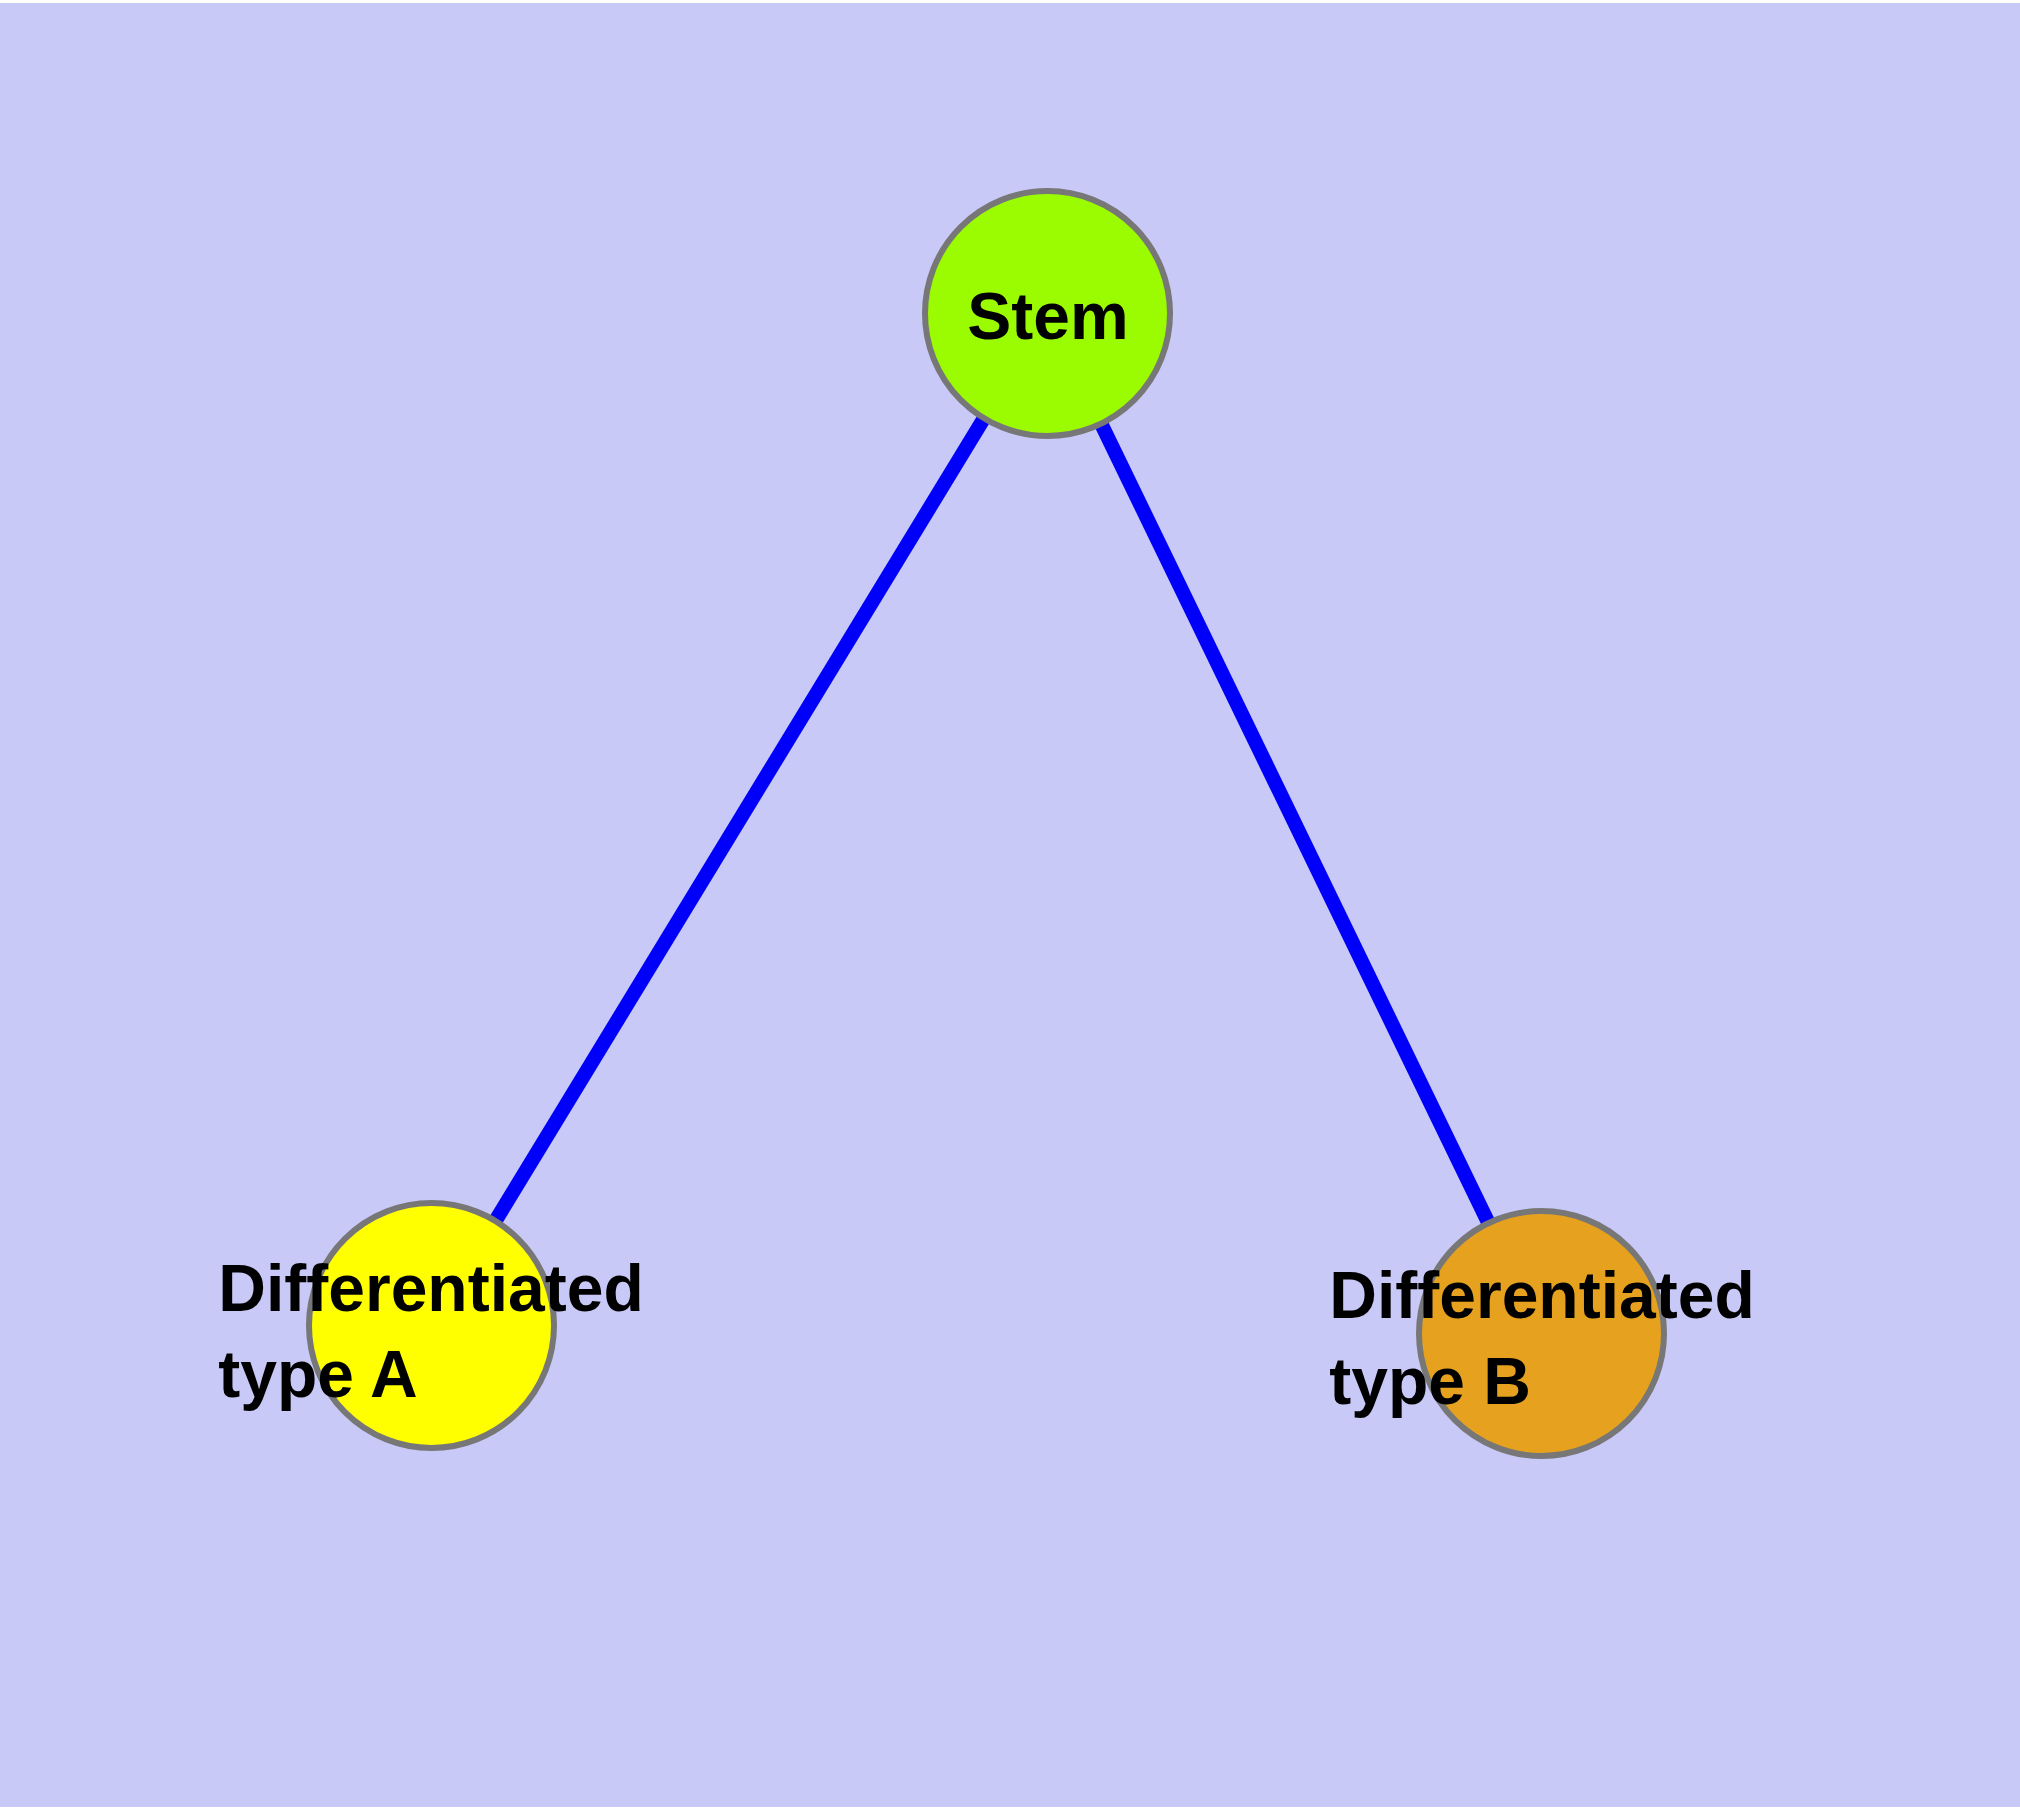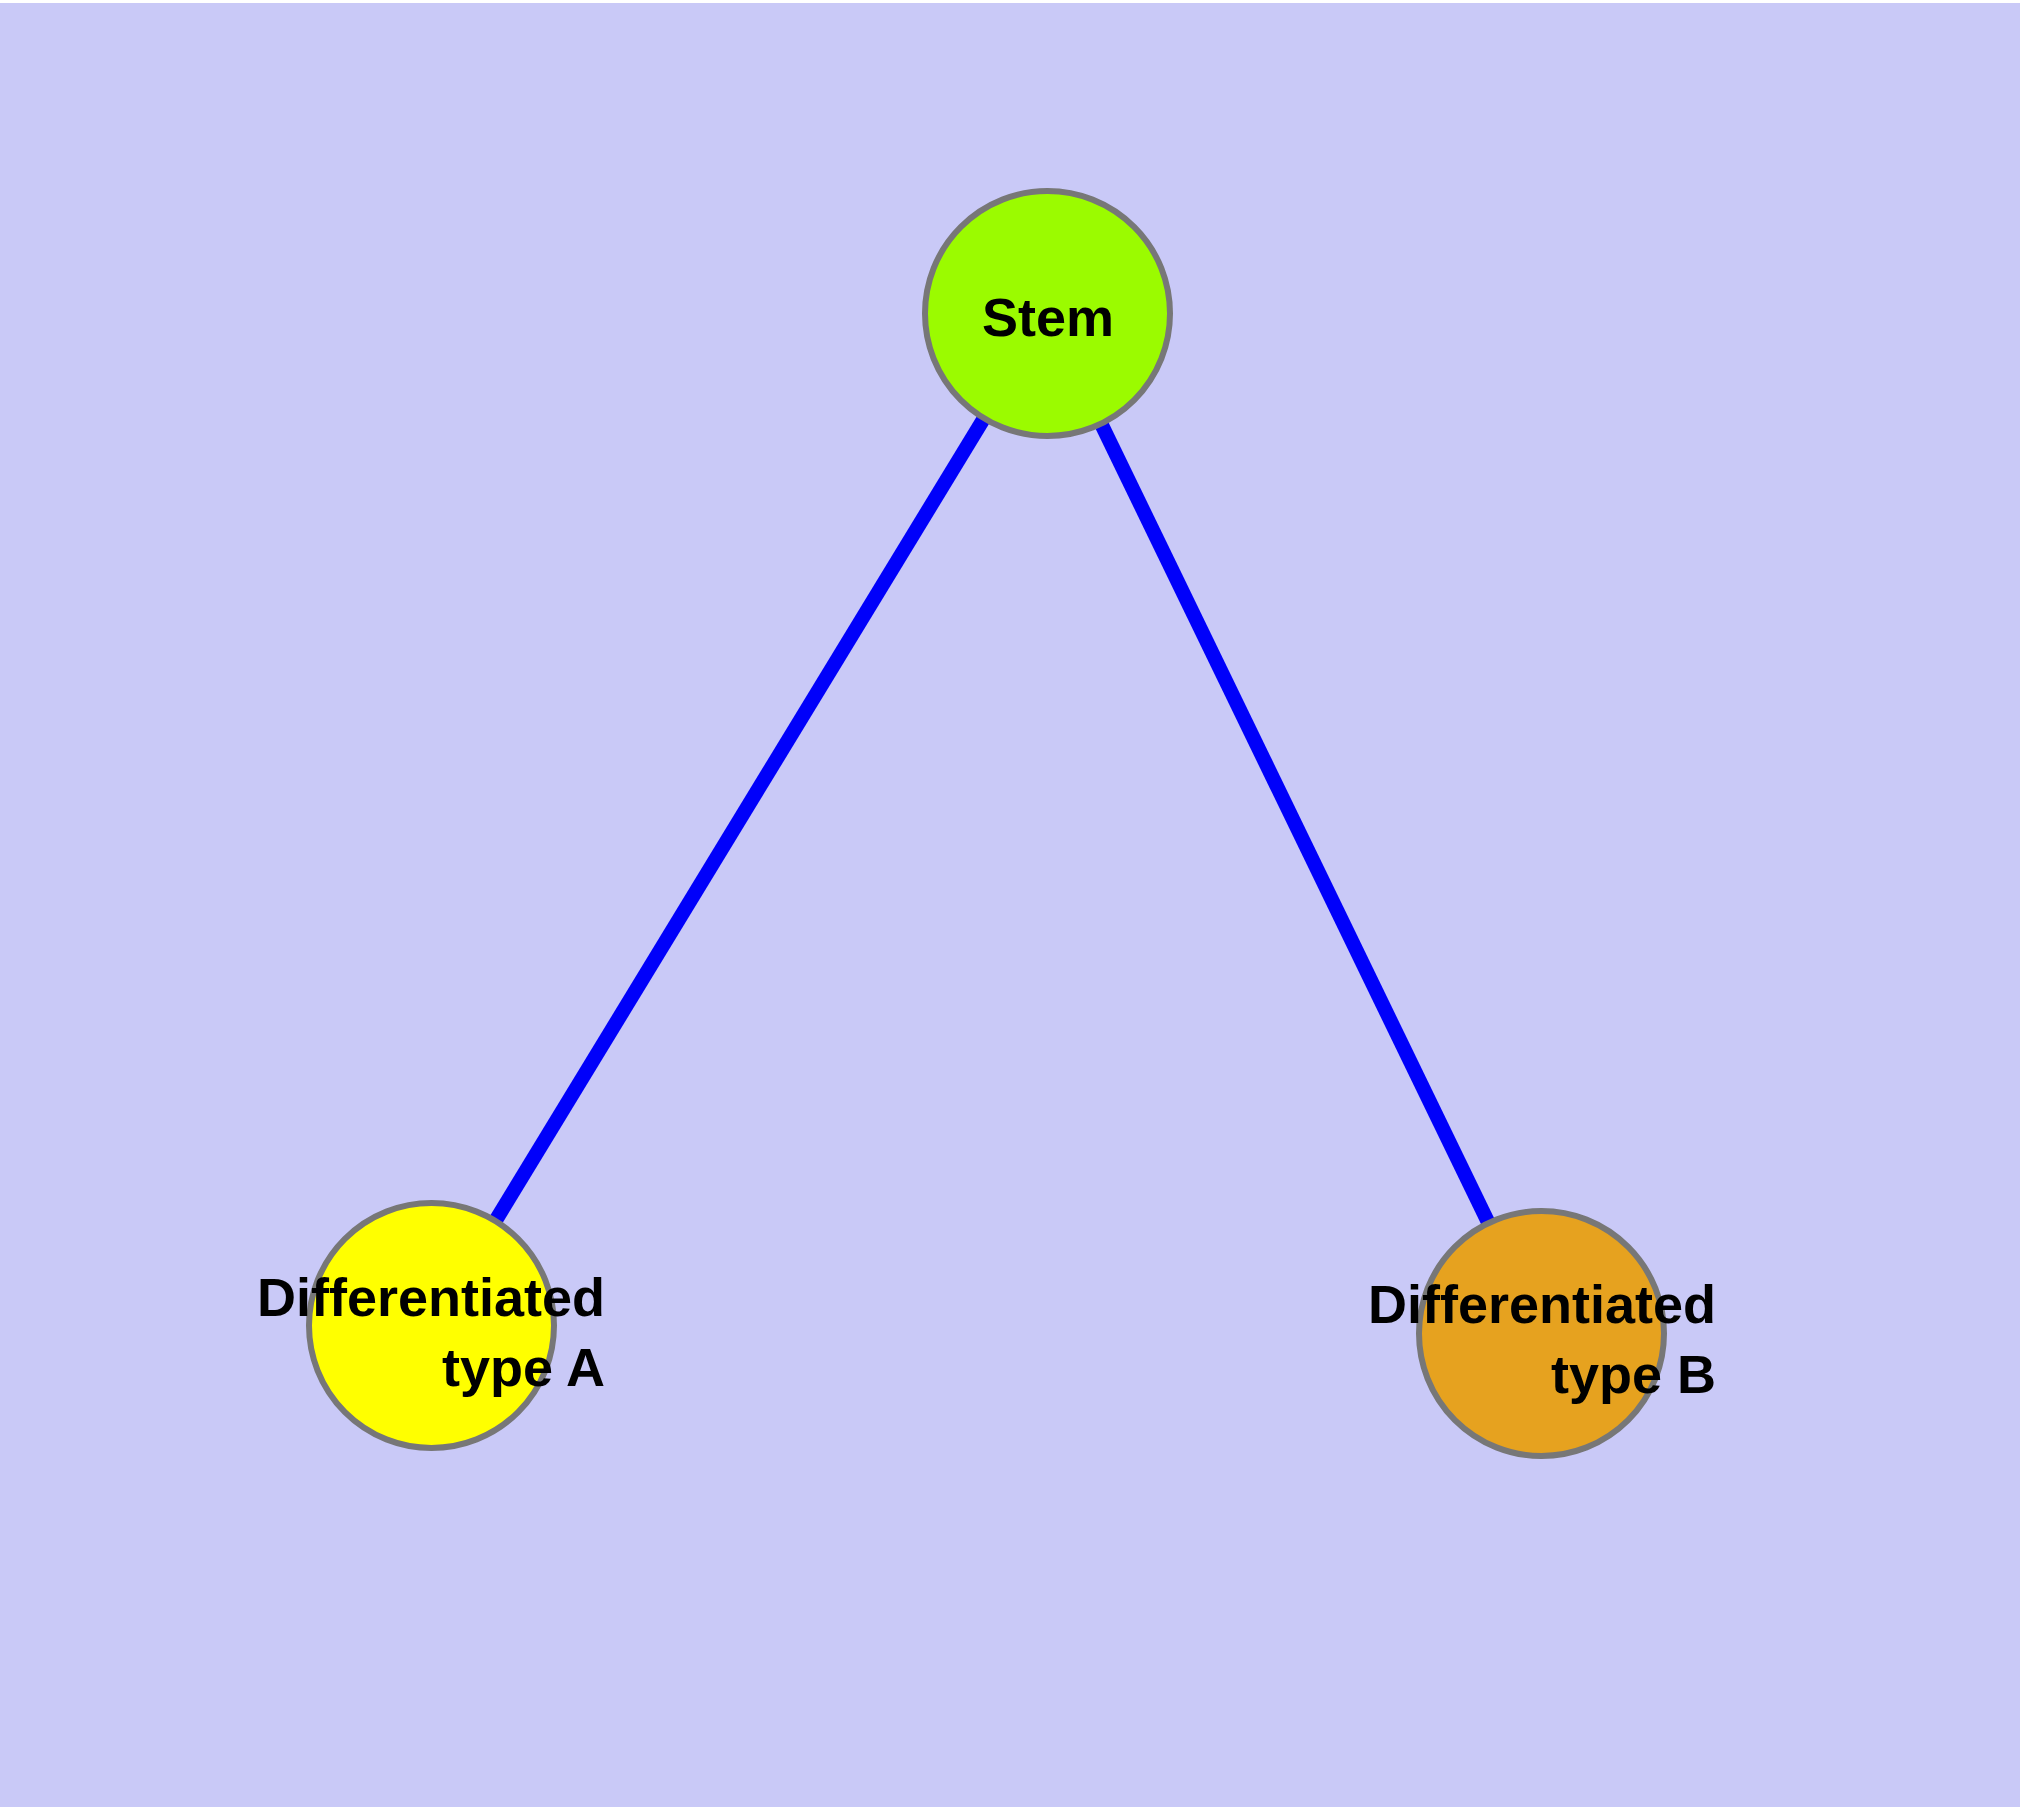--- a/index.html
+++ b/index.html
@@ -44,24 +44,24 @@
     border: 6px solid var(--node-border, #777777);
     box-sizing: border-box;
   }
   .node-stem   { left: 922px; top: 188px;  background: var(--stem-fill, #9bfb00); }
   .node-type-a { left: 306px;  top: 1200px; background: var(--type-a-fill, #ffff00); }
   .node-type-b { left: 1416px; top: 1208px; background: var(--type-b-fill, #e6a21f); }
   .node-label {
     position: absolute;
     transform: translate(-50%, -50%);
     width: max-content;
-    text-align: right;
+    text-align: left;
     white-space: pre-line;
     font-weight: 700;
-    font-size: 54px;
+    font-size: 66px;
     line-height: 1.3;
     color: var(--label, #000000);
     letter-spacing: 0px;
   }
   .label-stem   { left: 1048px; top: 317px; }
   .label-type-a { left: 431px;  top: 1332px; }
   .label-type-b { left: 1542px; top: 1339px; }
 </style>
 </head>
 <body>

